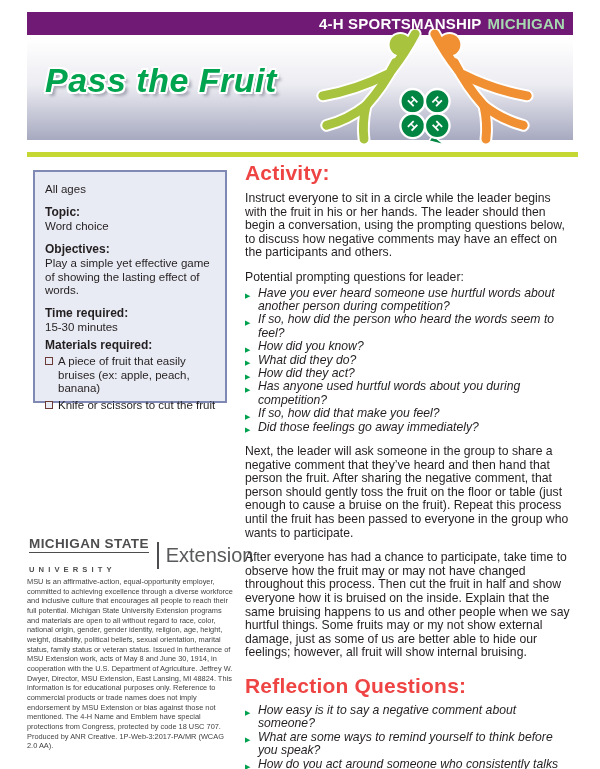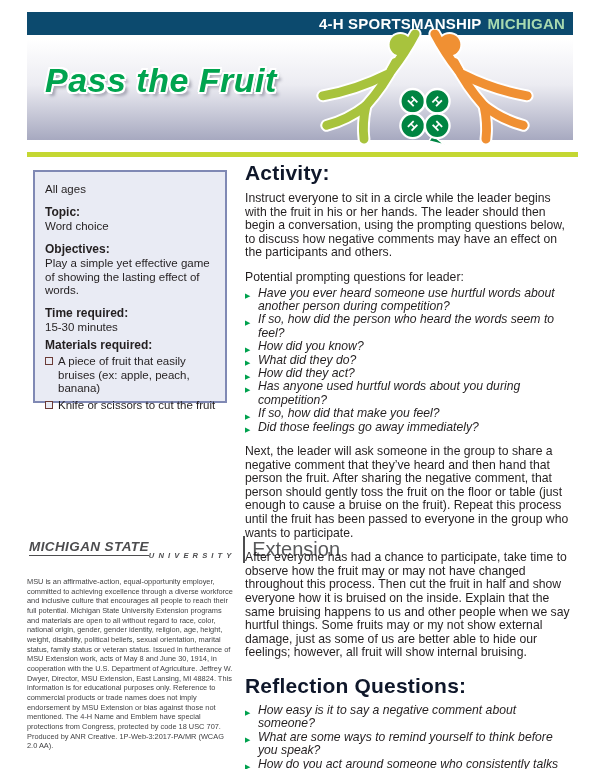--- a/index.html
+++ b/index.html
@@ -9,21 +9,21 @@
     color: #231f20;
     width: 600px; height: 769px;
     position: relative;
     overflow: hidden;
   }
   .page { position: absolute; inset: 0; background: #fff; }
 
   
   .topbar {
     position: absolute; left: 27px; top: 12px; width: 546px; height: 23px;
-    background: #0c4a6e;
+    background: #701a75;
     display: flex; align-items: center; justify-content: flex-end;
     padding-right: 8px;
     font-size: 15px; letter-spacing: 0.2px;
   }
   .topbar .bold { color: #ffffff; font-weight: bold; }
   .topbar .light { color: #a7d9b0; font-weight: bold; margin-left: 6px; }
 
   
   .banner {
     position: absolute; left: 27px; top: 39px; width: 546px; height: 101px;
@@ -56,37 +56,37 @@
   .sb-text { margin-top: 1px; }
   .materials { margin-top: 4px; }
   .mat-item { display: flex; margin-top: 3px; }
   .mat-box {
     flex: 0 0 auto; width: 8px; height: 8px;
     border: 1.4px solid #6b3a35; margin: 2px 5px 0 0; background: #e9ebf4;
   }
 
   
   .msu { position: absolute; left: 29px; top: 536px; display: flex; align-items: center; color: #4d4d4f; }
-  .msu-left { display: flex; flex-direction: row; align-items: flex-start; font-style: italic; }
+  .msu-left { display: flex; flex-direction: column; align-items: flex-start; }
   .msu-top {
     font-size: 13.5px; font-weight: bold; letter-spacing: 0.4px;
     border-bottom: 1.6px solid #4d4d4f; padding-bottom: 1px;
   }
   .msu-bottom { font-size: 7.6px; font-weight: bold; letter-spacing: 4.1px; margin-top: 12px; }
   .msu-divider { width: 1.8px; height: 27px; background: #4d4d4f; margin: 0 7px 0 8px; }
   .msu-ext { font-size: 20px; color: #58595b; }
   .legal {
     position: absolute; left: 27px; top: 577px; width: 209px;
     font-size: 7.4px; line-height: 9.65px; color: #3f3f41; text-align: left;
   }
 
   
   .main { position: absolute; left: 245px; top: 161px; width: 330px; }
   .h-green {
-    color: #0f172a; font-weight: bold; font-size: 21px; letter-spacing: 0.2px;
+    color: #ef4444; font-weight: bold; font-size: 21px; letter-spacing: 0.2px;
     margin-bottom: 7px;
   }
   .main p { font-size: 12.2px; line-height: 13.6px; margin-bottom: 11px; }
   .main .intro { margin-bottom: 2px; }
   ul.qlist { list-style: none; margin: 0 0 11px 0; }
   ul.qlist li {
     position: relative; padding-left: 13px;
     font-style: italic; font-size: 12.2px; line-height: 13.4px;
   }
   ul.qlist li::before {

